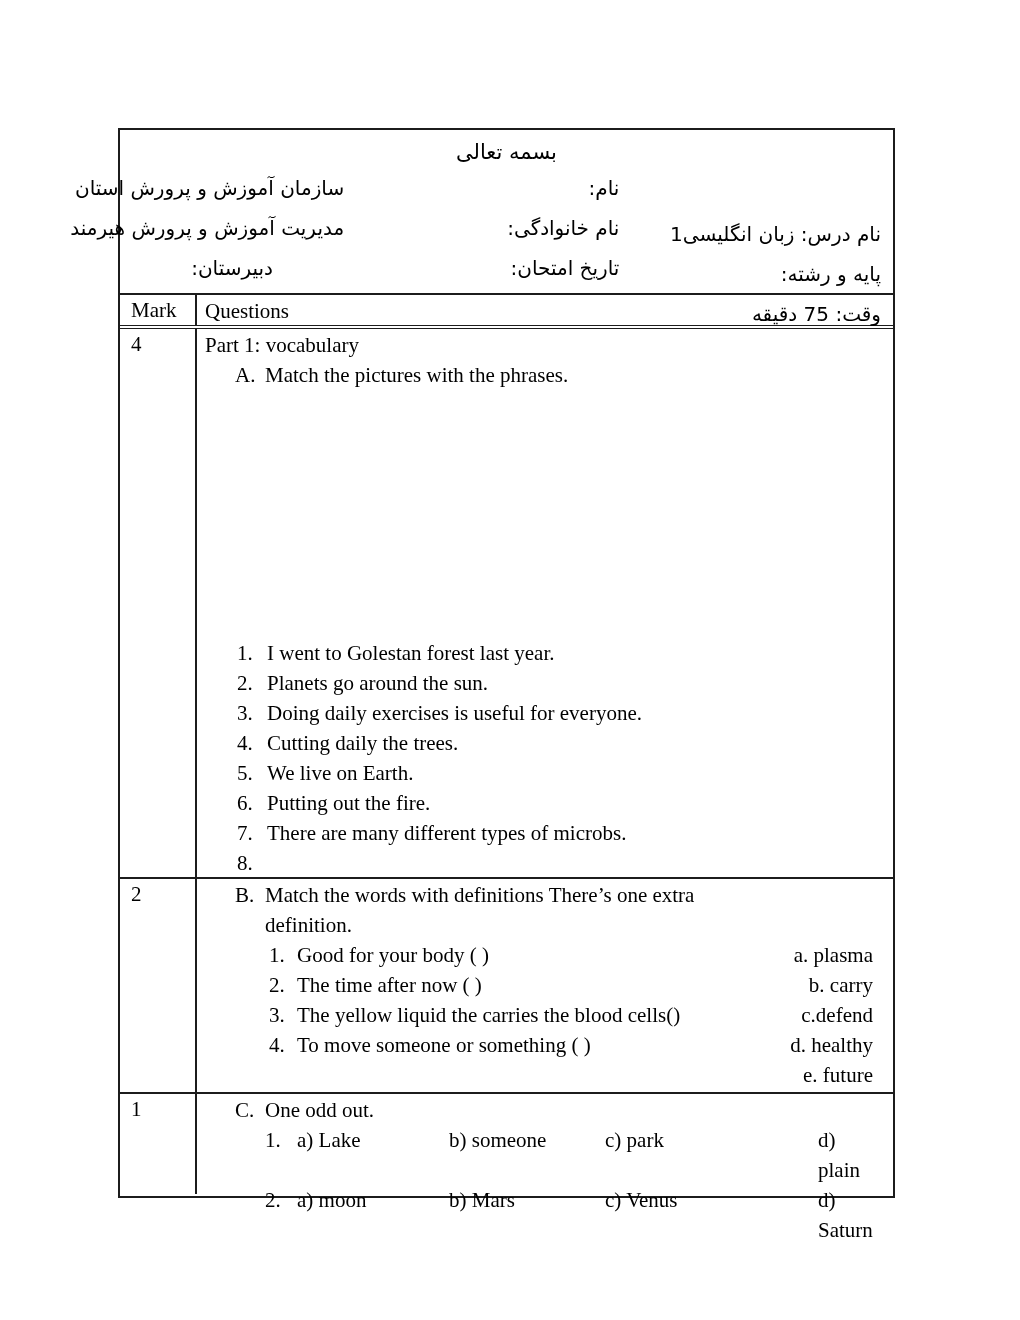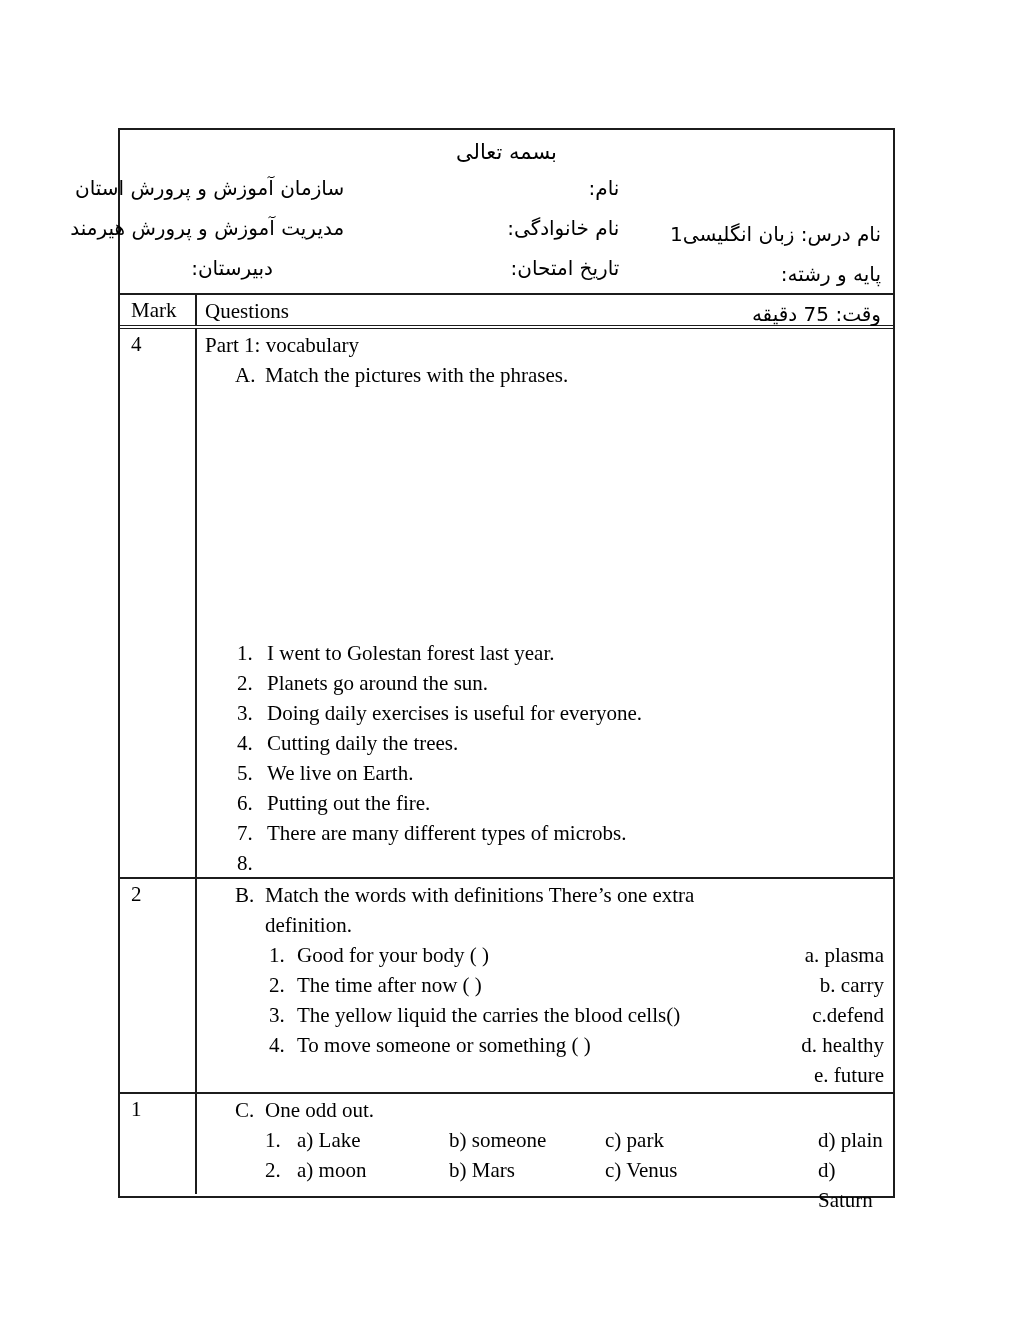--- a/index.html
+++ b/index.html
@@ -33,21 +33,21 @@
   
   .trow { display: flex; width: 100%; }
   .mark-cell {
     width: 77px; flex: 0 0 77px;
     border-right: 2px solid #1c1c1c;
     padding: 1px 0 0 11px;
     font-size: 21px; line-height: 29px;
   }
   .q-cell {
     flex: 1 1 auto; min-width: 0;
-    padding: 1px 9px 0 8px;
+    padding: 1px 20px 0 8px;
     font-size: 21px; line-height: 30px;
   }
   .thead-row { height: 34px; border-bottom: 4px double #1c1c1c; }
   .thead-row .mark-cell, .thead-row .q-cell { padding-top: 1px; }
   .row-a { height: 550px; border-bottom: 2px solid #1c1c1c; }
   .row-b { height: 215px; border-bottom: 2px solid #1c1c1c; }
   .row-c { height: 100px; }
   
   .hang { display: flex; }
   .hang .sec-label { flex: 0 0 30px; margin-left: 30px; }

